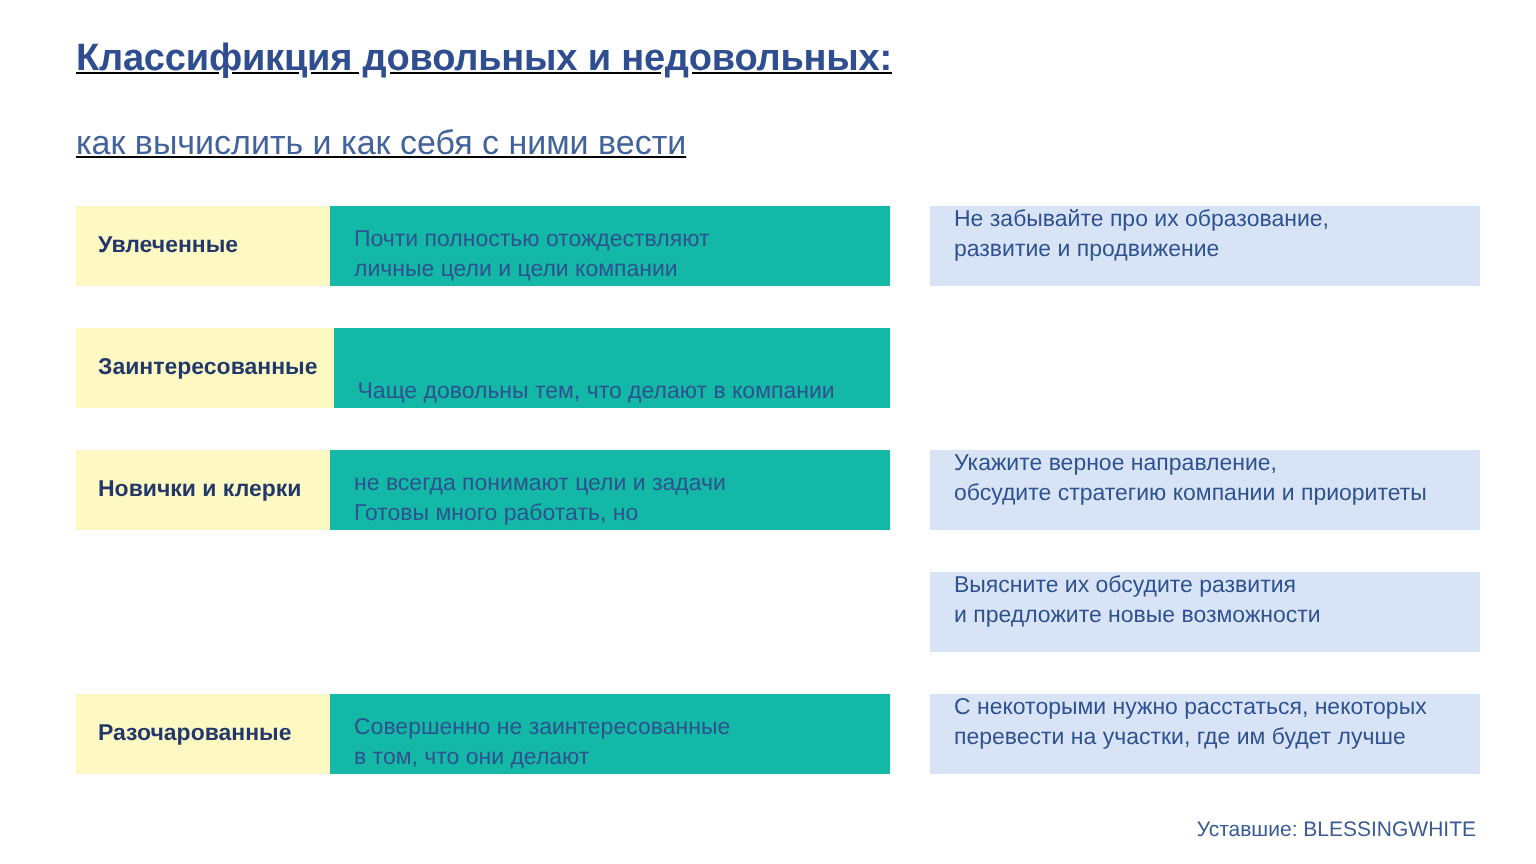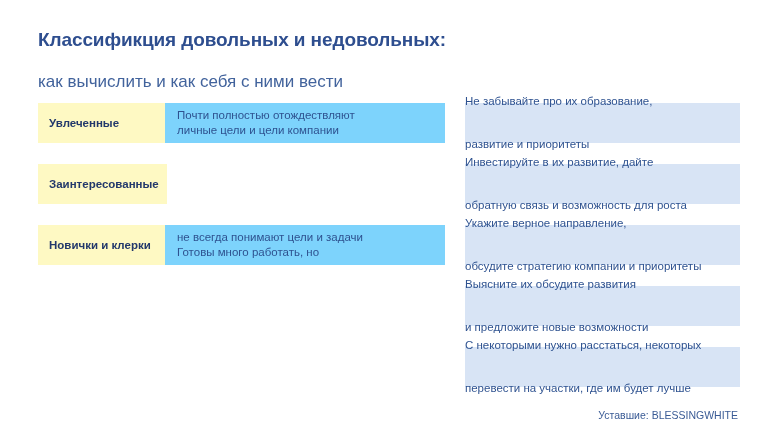--- a/index.html
+++ b/index.html
@@ -19,22 +19,23 @@
     position: absolute;
     left: 0; top: 0;
     width: 768px;
     height: 432px;
   }
 
   
   .title-block {
     position: absolute;
     left: 38px;
-    top: 28px;
+    top: 18px;
     width: 700px;
+    text-decoration: underline;
   }
   .title-main {
     font-size: 19px;
     font-weight: bold;
     color: #2e4e8f;
     letter-spacing: -0.1px;
     line-height: 24px;
     white-space: nowrap;
   }
   .title-sub {
@@ -78,24 +79,24 @@
     box-sizing: border-box;
     flex: 0 0 127px;
   }
   .cell-label-text {
     font-size: 11.5px;
     font-weight: bold;
     color: #22386b;
     line-height: 14px;
   }
   .cell-desc {
-    background: #7dd3fc;
+    background: #14b8a6;
     display: flex;
     flex-direction: column;
-    justify-content: center;
+    justify-content: flex-end;
     padding-left: 12px;
     padding-right: 8px;
     box-sizing: border-box;
     flex: 1 1 auto;
   }
   .cell-desc-line,
   .cell-action-line {
     font-size: 11.5px;
     color: #2e5290;
     line-height: 15px;
@@ -104,24 +105,23 @@
 
   .right-group {
     position: absolute;
     left: 465px;
     top: 0;
     width: 275px;
     height: 100%;
     background: #d8e4f5;
     display: flex;
     flex-direction: column;
-    justify-content: center;
+    padding-left: 12px;
     padding-right: 8px;
     box-sizing: border-box;
-    gap: 28px;
   }
 
   
   .source {
     position: absolute;
     right: 30px;
     bottom: 11px;
     font-size: 10.5px;
     color: #3a5b95;
     white-space: nowrap;
@@ -143,32 +143,31 @@
           <div class="cell-label">
             <div class="cell-label-text">Увлеченные</div>
           </div>
           <div class="cell-desc">
             <div class="cell-desc-line">Почти полностью отождествляют</div>
             <div class="cell-desc-line">личные цели и цели компании</div>
           </div>
         </div>
         <div class="right-group">
           <div class="cell-action-line">Не забывайте про их образование,</div>
-          <div class="cell-action-line">развитие и приоритеты</div>
+          <div class="cell-action-line">развитие и продвижение</div>
         </div>
       </div>
       <div class="row">
         <div class="left-group">
           <div class="cell-label">
             <div class="cell-label-text">Заинтересованные</div>
           </div>
-        </div>
-        <div class="right-group">
-          <div class="cell-action-line">Инвестируйте в их развитие, дайте</div>
-          <div class="cell-action-line">обратную связь и возможность для роста</div>
+          <div class="cell-desc">
+            <div class="cell-desc-line">Чаще довольны тем, что делают в компании</div>
+          </div>
         </div>
       </div>
       <div class="row">
         <div class="left-group">
           <div class="cell-label">
             <div class="cell-label-text">Новички и клерки</div>
           </div>
           <div class="cell-desc">
             <div class="cell-desc-line">не всегда понимают цели и задачи</div>
             <div class="cell-desc-line">Готовы много работать, но</div>
@@ -179,20 +178,29 @@
           <div class="cell-action-line">обсудите стратегию компании и приоритеты</div>
         </div>
       </div>
       <div class="row">
         <div class="right-group">
           <div class="cell-action-line">Выясните их обсудите развития</div>
           <div class="cell-action-line">и предложите новые возможности</div>
         </div>
       </div>
       <div class="row">
+        <div class="left-group">
+          <div class="cell-label">
+            <div class="cell-label-text">Разочарованные</div>
+          </div>
+          <div class="cell-desc">
+            <div class="cell-desc-line">Совершенно не заинтересованные</div>
+            <div class="cell-desc-line">в том, что они делают</div>
+          </div>
+        </div>
         <div class="right-group">
           <div class="cell-action-line">С некоторыми нужно расстаться, некоторых</div>
           <div class="cell-action-line">перевести на участки, где им будет лучше</div>
         </div>
       </div>
     </div>
 
   <div class="source">Уставшие: BLESSINGWHITE</div>
 
 </div>

